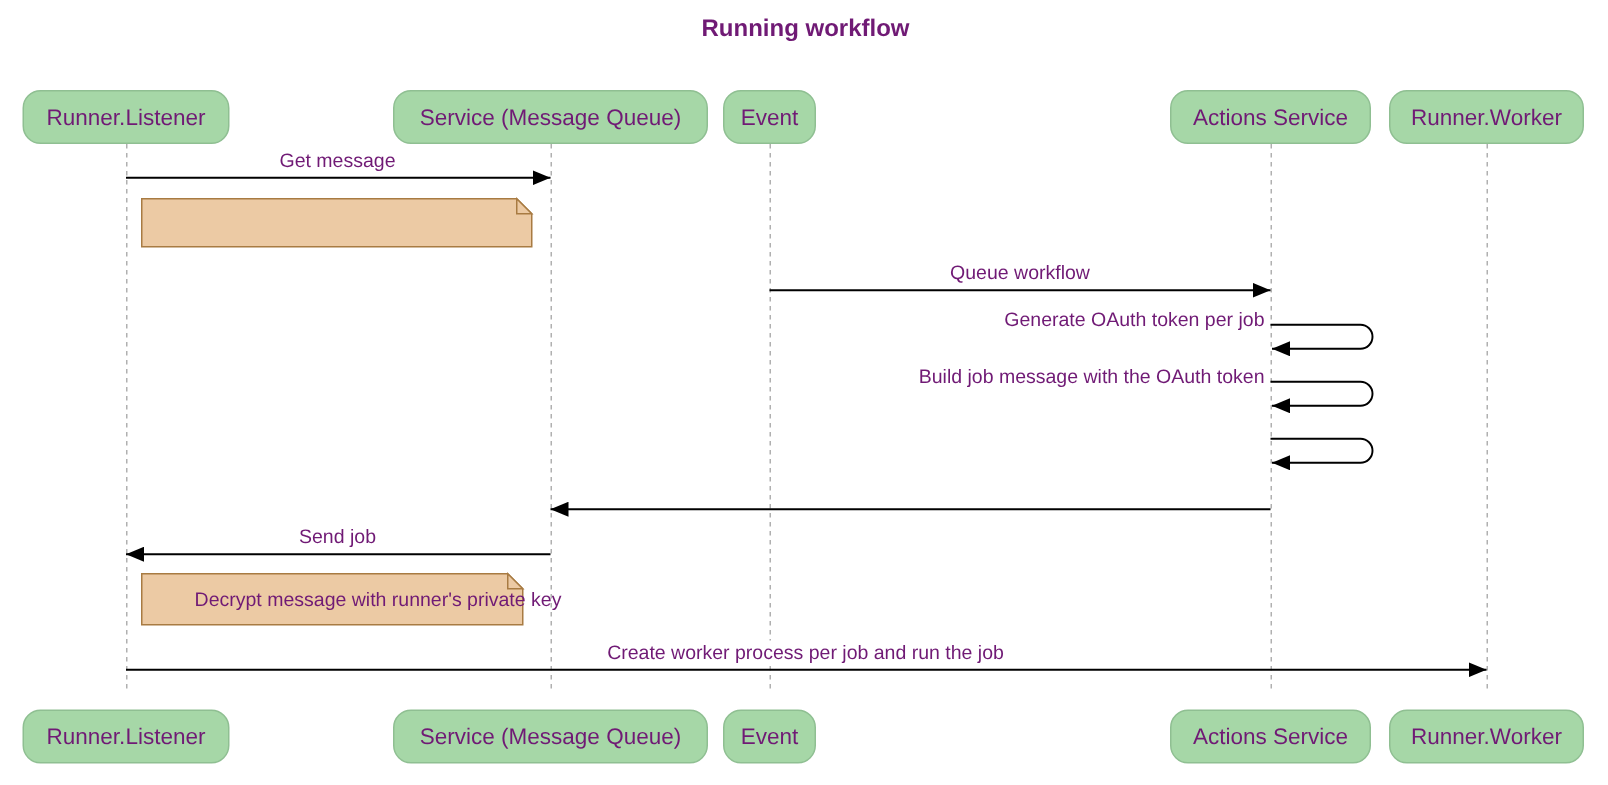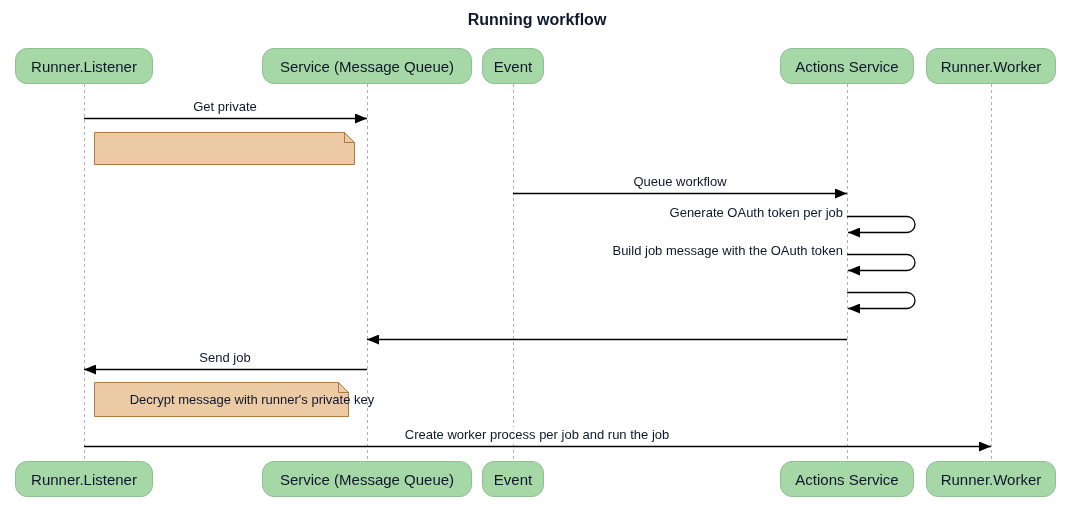--- a/index.html
+++ b/index.html
@@ -1,37 +1,37 @@
 <!DOCTYPE html>
 <html><head>
 <meta charset="utf-8">
 <style>
   html,body{margin:0;padding:0;background:#ffffff;}
   #canvas{
     position:relative;
     width:1072px;height:523px;
     background:#ffffff;
     font-family:"Liberation Sans","DejaVu Sans",sans-serif;
-    color:#0f172a;
+    color:#701a75;
     overflow:hidden;
   }
   #overlay{position:absolute;left:0;top:0;width:1072px;height:523px;}
   .title{
     position:absolute;left:537px;top:11px;
     transform:translateX(-50%);
     font-size:16px;font-weight:bold;white-space:nowrap;
   }
   .participant{
     position:absolute;height:36px;
     background:#a6d7a7;
     border:1px solid #8fbf92;
     border-radius:12px;
     box-sizing:border-box;
     display:flex;align-items:center;justify-content:center;
-    font-size:15px;white-space:nowrap;
+    font-size:15px;white-space:nowrap;margin-top:12px;
   }
   .msg-label{
     position:absolute;
     transform:translateX(-50%);
     font-size:13px;line-height:16px;white-space:nowrap;
     background:#ffffff;padding:0 3px;
   }
   .self-label{
     position:absolute;
     font-size:13px;line-height:16px;white-space:nowrap;
@@ -107,21 +107,21 @@
   <div class="participant" style="left:482px;top:461px;width:62px;">
       <span>Event</span>
     </div>
   <div class="participant" style="left:780px;top:461px;width:134px;">
       <span>Actions Service</span>
     </div>
   <div class="participant" style="left:926px;top:461px;width:130px;">
       <span>Runner.Worker</span>
     </div>
 
-  <div class="msg-label" style="left:225px;top:99px;">Get private</div>
+  <div class="msg-label" style="left:225px;top:99px;">Get message</div>
   <div class="msg-label" style="left:680px;top:174px;">Queue workflow</div>
   <div class="self-label" style="right:229px;top:243px;">Build job message with the OAuth token</div>
   <div class="self-label" style="right:229px;top:205px;">Generate OAuth token per job</div>
   <div class="msg-label" style="left:225px;top:350px;">Send job</div>
   <div class="msg-label" style="left:537px;top:427px;">Create worker process per job and run the job</div>
 
   <div class="note-label" style="left:94px;top:382px;width:254px;height:34px;padding-left:31px;">Decrypt message with runner's private key</div>
 
 </div>
 

